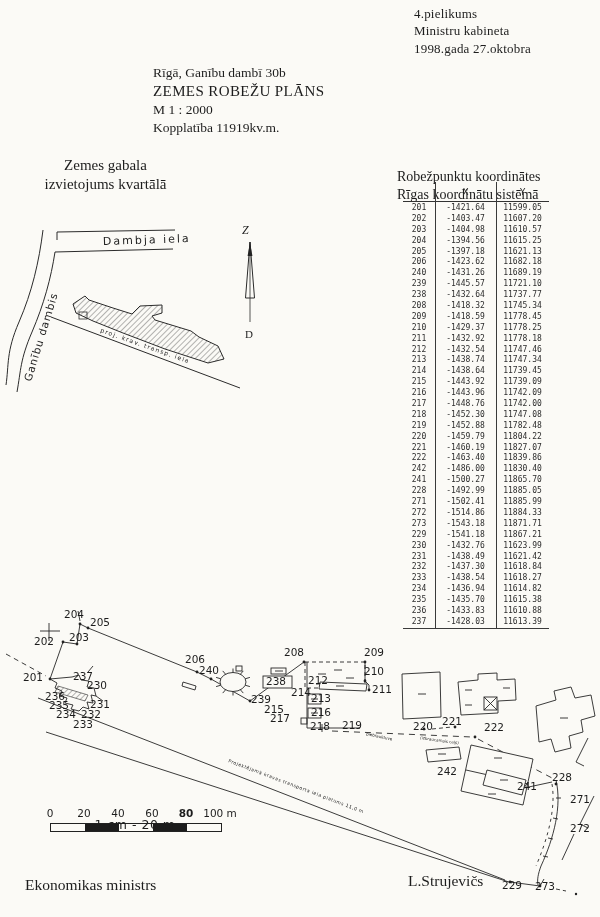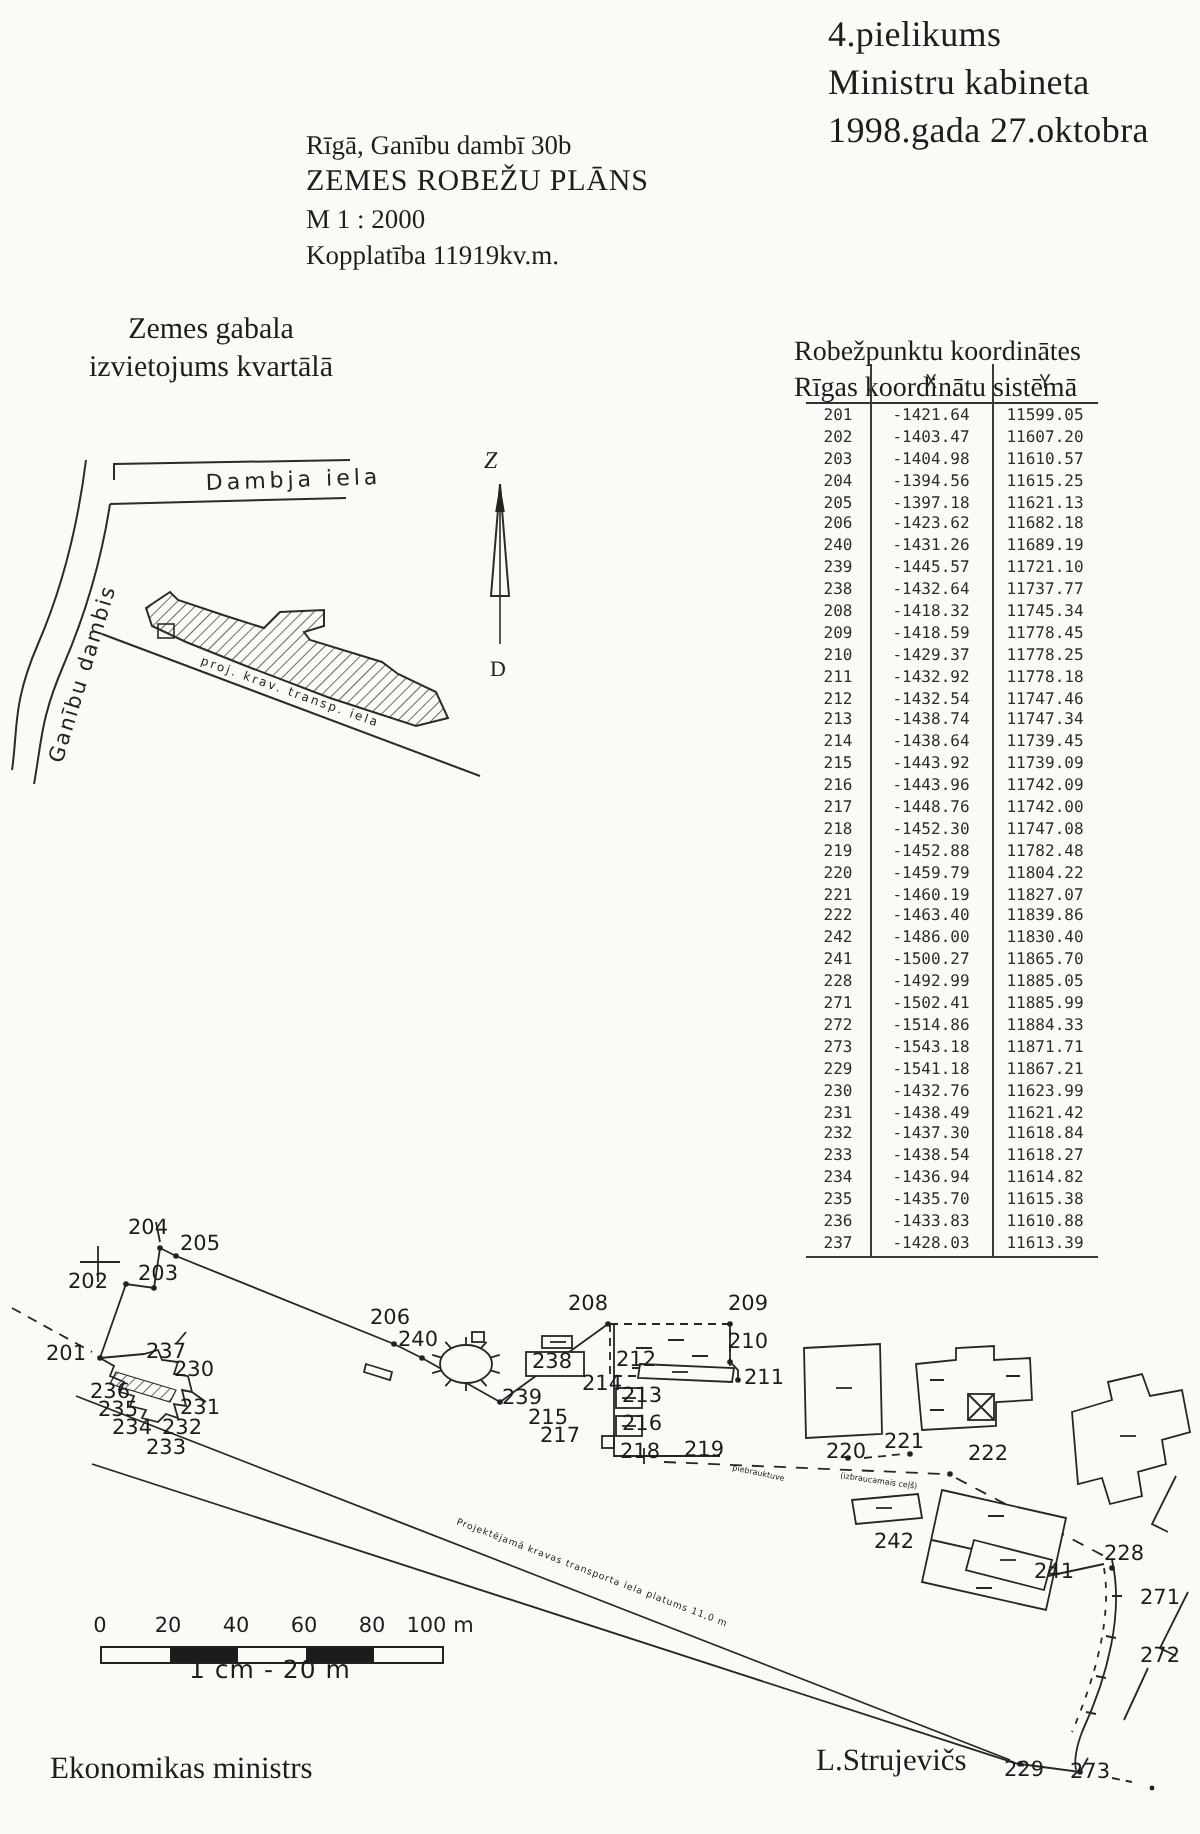--- a/index.html
+++ b/index.html
@@ -3,21 +3,21 @@
 <meta charset="utf-8">
 <style>
   html,body{margin:0;padding:0;}
   body{
     width:600px;height:917px;position:relative;overflow:hidden;
     background:#fbfaf6;color:#1d1d1d;
     font-family:"Liberation Serif", serif;
   }
   .abs{position:absolute;}
   
-  .annex{left:414px;top:5px;font-size:18px;line-height:1.34;letter-spacing:.2px;}
+  .annex{left:414px;top:5px;font-size:13px;line-height:1.34;letter-spacing:.2px;}
   
   .title{left:153px;top:64px;width:268px;font-size:13.5px;line-height:1.3;}
   .title .plan-name{font-size:15px;letter-spacing:.4px;}
   
   .quarter{left:28px;top:156px;width:155px;text-align:center;font-size:15px;line-height:1.25;}
   
   .coordhead{left:397px;top:148px;font-size:14px;line-height:1.3;margin-top:20px;}
   
   .ctable{left:403px;top:182px;width:146px;height:447px;
     font-family:"DejaVu Sans Mono", monospace;font-size:8px;color:#2c2c2c;}
@@ -31,21 +31,21 @@
   .locmap{left:5px;top:220px;width:300px;height:200px;}
   .plan{left:0;top:598px;width:600px;height:305px;}
   .plan svg{position:absolute;left:0;top:0;}
   .pt{position:absolute;font-family:"DejaVu Sans", sans-serif;font-size:10.5px;color:#1c1c1c;white-space:nowrap;}
   
   .scalebar{left:37px;top:807px;width:220px;height:50px;font-family:"DejaVu Sans", sans-serif;}
   .scalebar .tick{position:absolute;top:0;transform:translateX(-50%);font-size:10.5px;white-space:nowrap;}
   .scalebar .bar{position:absolute;left:13px;top:16px;width:170px;height:7px;border:1.2px solid #222;display:flex;background:#fbfaf6;}
   .scalebar .seg{flex:1;}
   .scalebar .seg.dark{background:#1c1c1c;}
-  .scalebar .caption{position:absolute;left:13px;top:20px;width:170px;text-align:center;font-size:12.5px;letter-spacing:.5px;}
+  .scalebar .caption{position:absolute;left:13px;top:10px;width:170px;text-align:center;font-size:12.5px;letter-spacing:.5px;}
   
   .sig-left{left:25px;top:876px;font-size:15.5px;}
   .sig-right{left:408px;top:872px;font-size:15.5px;}
   svg text{fill:#222;}
 </style>
 </head>
 <body>
 
 <div class="abs annex">
   <div>4.pielikums</div>
@@ -476,21 +476,21 @@
       <span class="pt" style="left: 535px; top: 282px;">273</span>
     </div>
 </div>
 
 <div class="abs scalebar">
   <div>
       <span class="tick" style="left: 13px;">0</span>
       <span class="tick" style="left: 47px;">20</span>
       <span class="tick" style="left: 81px;">40</span>
       <span class="tick" style="left: 115px;">60</span>
-      <span class="tick" style="left: 149px;">80</span>
+      <span class="tick" style="left: 149px; font-weight: bold;">80</span>
       <span class="tick" style="left: 183px;">100 m</span>
     </div>
   <div class="bar">
     <div class="seg"></div>
     <div class="seg dark"></div>
     <div class="seg"></div>
     <div class="seg dark"></div>
     <div class="seg"></div>
   </div>
   <div class="caption">1 cm - 20 m</div>

